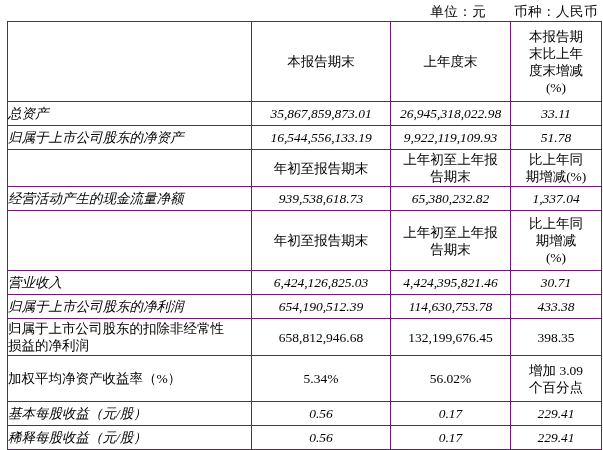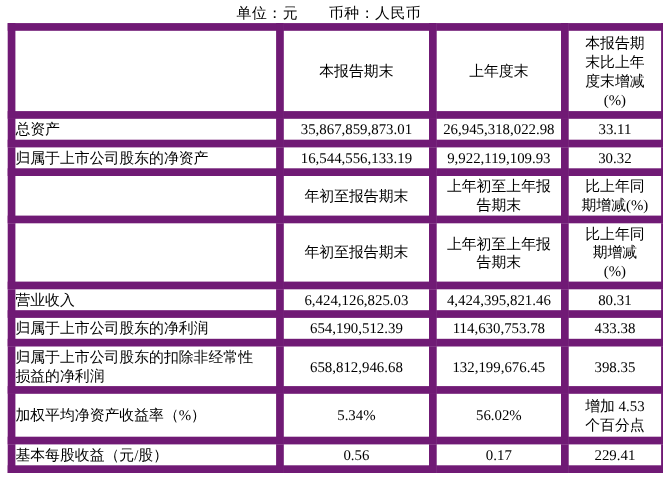--- a/index.html
+++ b/index.html
@@ -3,49 +3,49 @@
 <meta charset="utf-8">
 <style>
   html,body{margin:0;padding:0;background:#fff;}
   body{
     width:603px;height:450px;
     font-family:"Liberation Serif","DejaVu Serif",serif;
     color:#000;overflow:hidden;
   }
   .page{width:603px;height:450px;position:relative;}
   .unit-line{
-    text-align:center;
+    text-align:right;
     padding:3px 5px 0 0;
     font-size:13.5px;
     height:16px;
     letter-spacing:0.5px;
   }
   .unit-line .gap{margin-left:24px;}
   table.fin{
     border-collapse:collapse;
     table-layout:fixed;
     margin-left:7px;
     margin-top:2px;
     width:594px;
   }
   table.fin td{
-    border:7px solid #701a75;
+    border:1px solid #701a75;
     font-size:13.5px;
     line-height:17px;
     vertical-align:middle;
     padding:1px 0;
     overflow:hidden;
     white-space:pre-line;
   }
   td.label{text-align:left;padding-left:5px;padding-right:4px;}
   td.num{text-align:center;padding-right:8px;}
   td.center{text-align:center;}
   td.vtop{vertical-align:top;padding-top:3px;}
   tr.h-header{height:80px;}
-  tr.h-row{height:24px;}
+  tr.h-row{height:24px;font-style:italic;}
   tr.h-sec1{height:36px;}
   tr.h-sec2{height:60px;}
   tr.h-2l{height:36px;}
   tr.h-roe{height:46px;}
 </style>
 </head>
 <body>
 
 <div class="page">
 
@@ -74,67 +74,79 @@
       <tr class="h-row">
         <td class="label">总资产</td>
         <td class="num">35,867,859,873.01</td>
         <td class="num">26,945,318,022.98</td>
         <td class="num">33.11</td>
       </tr>
       <tr class="h-row">
         <td class="label">归属于上市公司股东的净资产</td>
         <td class="num">16,544,556,133.19</td>
         <td class="num">9,922,119,109.93</td>
-        <td class="num">30.32</td>
+        <td class="num">51.78</td>
       </tr>
       <tr class="h-sec1">
         <td class="label"></td>
         <td class="center">年初至报告期末</td>
         <td class="center">上年初至上年报
 告期末</td>
         <td class="center">比上年同
 期增减(%)</td>
+      </tr>
+      <tr class="h-row">
+        <td class="label">经营活动产生的现金流量净额</td>
+        <td class="num">939,538,618.73</td>
+        <td class="num">65,380,232.82</td>
+        <td class="num">1,337.04</td>
       </tr>
       <tr class="h-sec2">
         <td class="label"></td>
         <td class="center">年初至报告期末</td>
         <td class="center">上年初至上年报
 告期末</td>
         <td class="center">比上年同
 期增减
 (%)</td>
       </tr>
       <tr class="h-row">
         <td class="label">营业收入</td>
         <td class="num">6,424,126,825.03</td>
         <td class="num">4,424,395,821.46</td>
-        <td class="num">80.31</td>
+        <td class="num">30.71</td>
       </tr>
       <tr class="h-row">
         <td class="label">归属于上市公司股东的净利润</td>
         <td class="num">654,190,512.39</td>
         <td class="num">114,630,753.78</td>
         <td class="num">433.38</td>
       </tr>
       <tr class="h-2l">
         <td class="label">归属于上市公司股东的扣除非经常性
 损益的净利润</td>
         <td class="num">658,812,946.68</td>
         <td class="num">132,199,676.45</td>
         <td class="num vtop">398.35</td>
       </tr>
       <tr class="h-roe">
         <td class="label">加权平均净资产收益率（%）</td>
         <td class="num">5.34%</td>
         <td class="num">56.02%</td>
-        <td class="num">增加 4.53
+        <td class="num">增加 3.09
 个百分点</td>
       </tr>
       <tr class="h-row">
         <td class="label">基本每股收益（元/股）</td>
+        <td class="num">0.56</td>
+        <td class="num">0.17</td>
+        <td class="num">229.41</td>
+      </tr>
+      <tr class="h-row">
+        <td class="label">稀释每股收益（元/股）</td>
         <td class="num">0.56</td>
         <td class="num">0.17</td>
         <td class="num">229.41</td>
       </tr>
     </tbody>
   </table>
 
 </div>
 
 </body></html>

